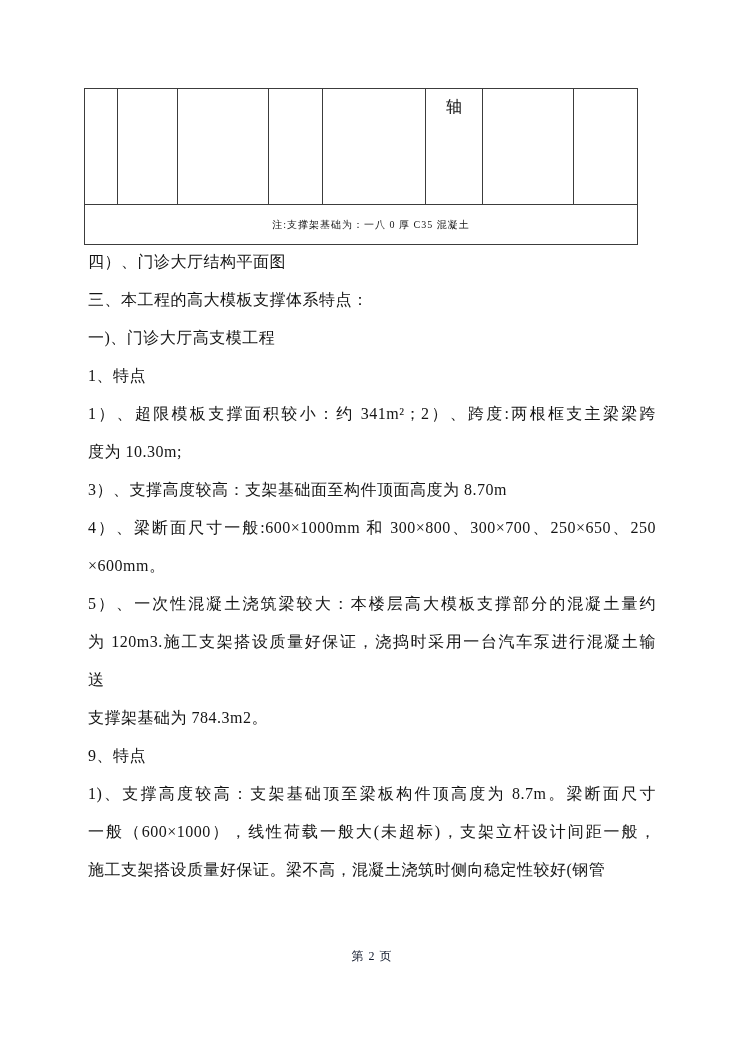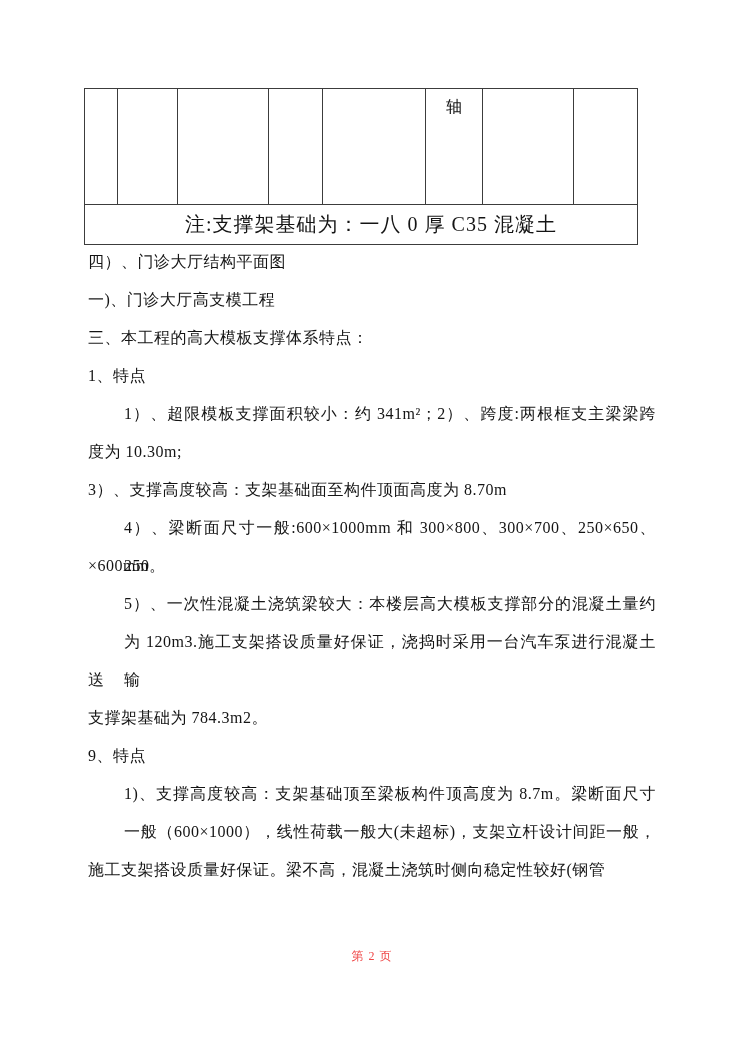--- a/index.html
+++ b/index.html
@@ -28,52 +28,51 @@
   tr.row-main td {
     height: 107px;
     vertical-align: top;
     text-align: center;
     padding-top: 8px;
   }
   tr.row-note td {
     height: 39px;
     vertical-align: middle;
     text-align: center;
-    font-size: 20px;
+    font-size: 10px;
     letter-spacing: 1px;
     padding-left: 20px;
   }
 
   
   .content {
     position: absolute; left: 88px; top: 243px;
     width: 568px;
     font-size: 16px;
   }
   .para { margin: 0; }
   .tline {
     height: 38px;
     line-height: 38px;
     letter-spacing: 0.5px;
     font-family: Liberation Serif, serif;
   }
   .tline.jline {
     text-align: justify;
     text-align-last: justify;
-    margin-left: 36px;
   }
 
   
   .footer {
     position: absolute; left: 0; top: 948px;
     width: 744px;
     text-align: center;
     font-size: 12px;
     letter-spacing: 1px;
-    color: #ef4444;
+    color: #0f172a;
   }
 </style>
 </head>
 <body>
 
 <div class="page">
 
   <table class="doc-table">
     <colgroup>
       <col style="width:33px">
@@ -100,24 +99,24 @@
         <td colspan="8">注:支撑架基础为：一八 0 厚 C35 混凝土</td>
       </tr>
     </tbody>
   </table>
 
   <div class="content" id="content">
       <div class="para">
         <div class="tline">四）、门诊大厅结构平面图</div>
       </div>
       <div class="para">
-        <div class="tline">一)、门诊大厅高支模工程</div>
+        <div class="tline">三、本工程的高大模板支撑体系特点：</div>
       </div>
       <div class="para">
-        <div class="tline">三、本工程的高大模板支撑体系特点：</div>
+        <div class="tline">一)、门诊大厅高支模工程</div>
       </div>
       <div class="para">
         <div class="tline">1、特点</div>
       </div>
       <div class="para">
         <div class="tline jline">1）、超限模板支撑面积较小：约 341m²；2）、跨度:两根框支主梁梁跨</div>
         <div class="tline">度为 10.30m;</div>
       </div>
       <div class="para">
         <div class="tline">3）、支撑高度较高：支架基础面至构件顶面高度为 8.70m</div>

